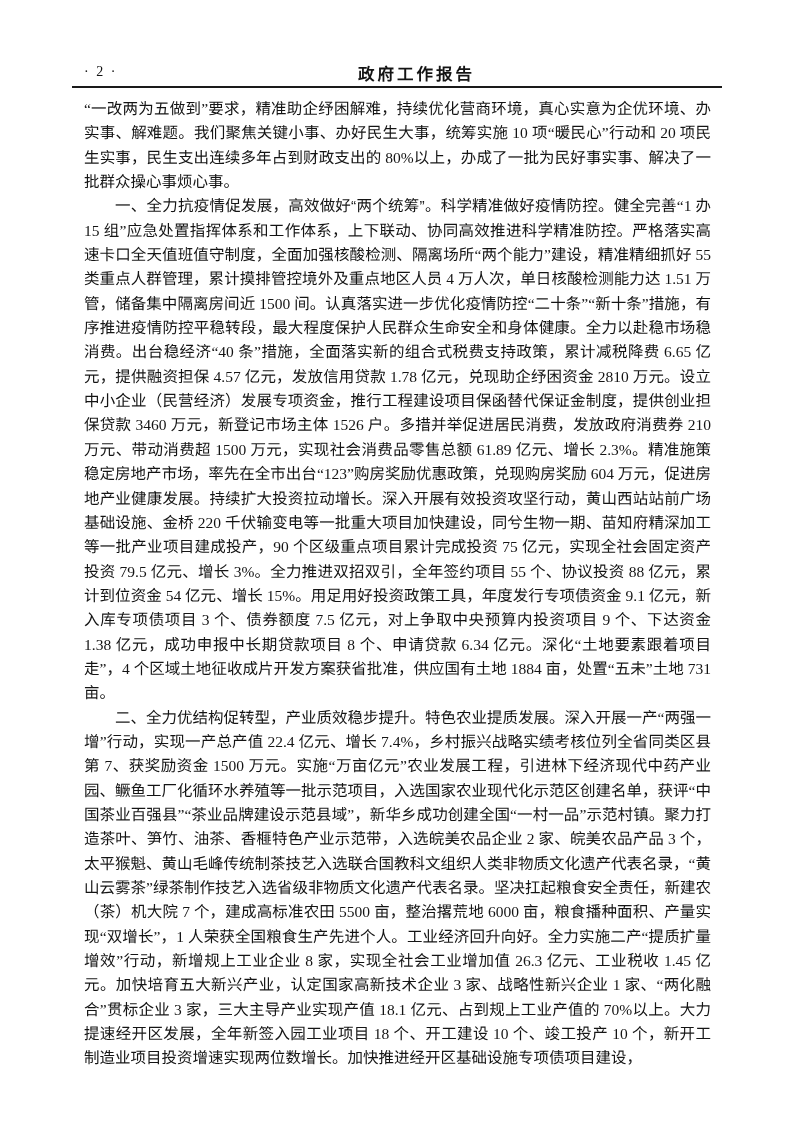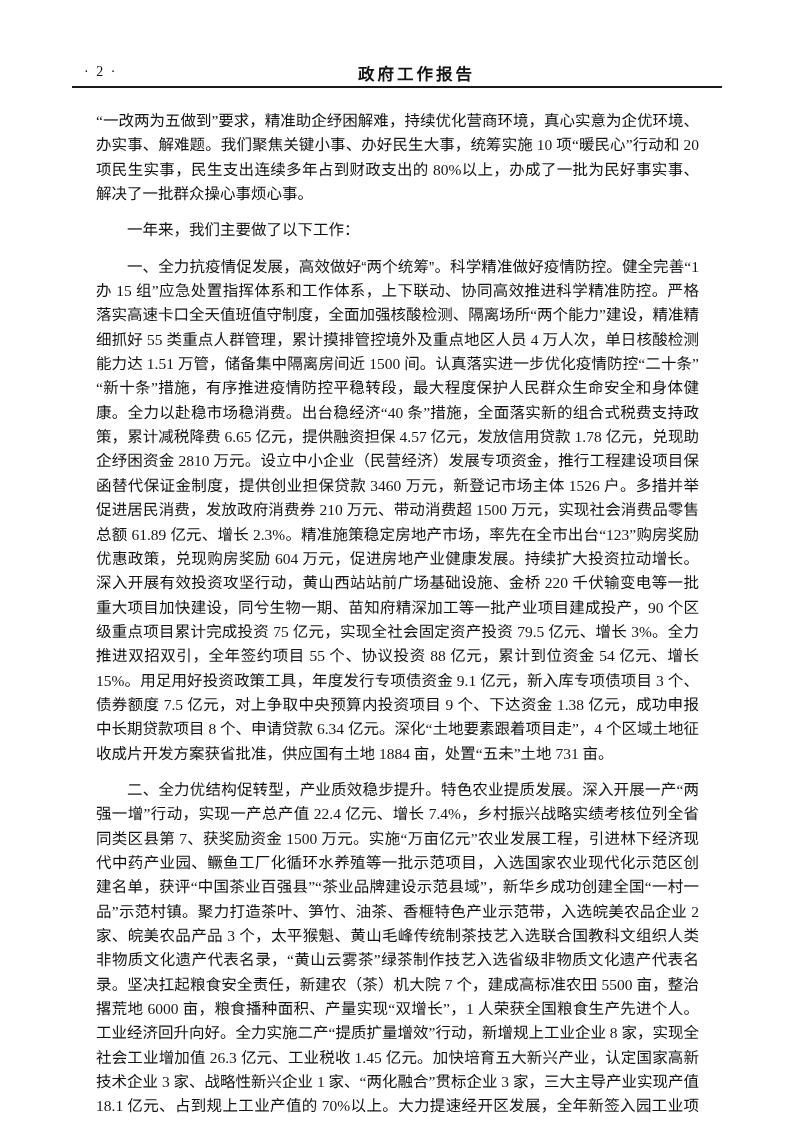--- a/index.html
+++ b/index.html
@@ -42,21 +42,21 @@
   .doc-body {
     position: absolute;
     left: 84px;
     top: 97px;
     width: 627px;
     font-size: 15.5px;
     line-height: 24.35px;
     text-align: justify;
     text-justify: inter-ideograph;
   }
-  .para { margin: 12px; padding: 0; }
+  .para { margin: 0; padding: 0; }
   .indent { text-indent: 2em; }
   .lead {
     font-family: "Liberation Sans", "DejaVu Sans", sans-serif;
     font-weight: 400;
   }
 </style>
 </head>
 <body>
 
 <div class="page">
@@ -66,23 +66,20 @@
   <div class="title">政府工作报告</div>
 
   <div class="rule"></div>
 
   <div class="doc-body">
 
     <p class="para">
       <span>“一改两为五做到”要求，精准助企纾困解难，持续优化营商环境，真心实意为企优环境、办实事、解难题。我们聚焦关键小事、办好民生大事，统筹实施 10 项“暖民心”行动和 20 项民生实事，民生支出连续多年占到财政支出的 80%以上，办成了一批为民好事实事、解决了一批群众操心事烦心事。</span>
     </p>
 
-    <p class="para indent">
-      <span>一年来，我们主要做了以下工作：</span>
-    </p>
 
     <p class="para indent">
       <span class="lead">一、全力抗疫情促发展，高效做好“两个统筹”。</span><span>科学精准做好疫情防控。健全完善“1 办 15 组”应急处置指挥体系和工作体系，上下联动、协同高效推进科学精准防控。严格落实高速卡口全天值班值守制度，全面加强核酸检测、隔离场所“两个能力”建设，精准精细抓好 55 类重点人群管理，累计摸排管控境外及重点地区人员 4 万人次，单日核酸检测能力达 1.51 万管，储备集中隔离房间近 1500 间。认真落实进一步优化疫情防控“二十条”“新十条”措施，有序推进疫情防控平稳转段，最大程度保护人民群众生命安全和身体健康。全力以赴稳市场稳消费。出台稳经济“40 条”措施，全面落实新的组合式税费支持政策，累计减税降费 6.65 亿元，提供融资担保 4.57 亿元，发放信用贷款 1.78 亿元，兑现助企纾困资金 2810 万元。设立中小企业（民营经济）发展专项资金，推行工程建设项目保函替代保证金制度，提供创业担保贷款 3460 万元，新登记市场主体 1526 户。多措并举促进居民消费，发放政府消费券 210 万元、带动消费超 1500 万元，实现社会消费品零售总额 61.89 亿元、增长 2.3%。精准施策稳定房地产市场，率先在全市出台“123”购房奖励优惠政策，兑现购房奖励 604 万元，促进房地产业健康发展。持续扩大投资拉动增长。深入开展有效投资攻坚行动，黄山西站站前广场基础设施、金桥 220 千伏输变电等一批重大项目加快建设，同兮生物一期、苗知府精深加工等一批产业项目建成投产，90 个区级重点项目累计完成投资 75 亿元，实现全社会固定资产投资 79.5 亿元、增长 3%。全力推进双招双引，全年签约项目 55 个、协议投资 88 亿元，累计到位资金 54 亿元、增长 15%。用足用好投资政策工具，年度发行专项债资金 9.1 亿元，新入库专项债项目 3 个、债券额度 7.5 亿元，对上争取中央预算内投资项目 9 个、下达资金 1.38 亿元，成功申报中长期贷款项目 8 个、申请贷款 6.34 亿元。深化“土地要素跟着项目走”，4 个区域土地征收成片开发方案获省批准，供应国有土地 1884 亩，处置“五未”土地 731 亩。</span>
     </p>
 
     <p class="para indent">
       <span class="lead">二、全力优结构促转型，产业质效稳步提升。</span><span>特色农业提质发展。深入开展一产“两强一增”行动，实现一产总产值 22.4 亿元、增长 7.4%，乡村振兴战略实绩考核位列全省同类区县第 7、获奖励资金 1500 万元。实施“万亩亿元”农业发展工程，引进林下经济现代中药产业园、鳜鱼工厂化循环水养殖等一批示范项目，入选国家农业现代化示范区创建名单，获评“中国茶业百强县”“茶业品牌建设示范县域”，新华乡成功创建全国“一村一品”示范村镇。聚力打造茶叶、笋竹、油茶、香榧特色产业示范带，入选皖美农品企业 2 家、皖美农品产品 3 个，太平猴魁、黄山毛峰传统制茶技艺入选联合国教科文组织人类非物质文化遗产代表名录，“黄山云雾茶”绿茶制作技艺入选省级非物质文化遗产代表名录。坚决扛起粮食安全责任，新建农（茶）机大院 7 个，建成高标准农田 5500 亩，整治撂荒地 6000 亩，粮食播种面积、产量实现“双增长”，1 人荣获全国粮食生产先进个人。工业经济回升向好。全力实施二产“提质扩量增效”行动，新增规上工业企业 8 家，实现全社会工业增加值 26.3 亿元、工业税收 1.45 亿元。加快培育五大新兴产业，认定国家高新技术企业 3 家、战略性新兴企业 1 家、“两化融合”贯标企业 3 家，三大主导产业实现产值 18.1 亿元、占到规上工业产值的 70%以上。大力提速经开区发展，全年新签入园工业项目 18 个、开工建设 10 个、竣工投产 10 个，新开工制造业项目投资增速实现两位数增长。加快推进经开区基础设施专项债项目建设，</span>
     </p>
 
   </div>

